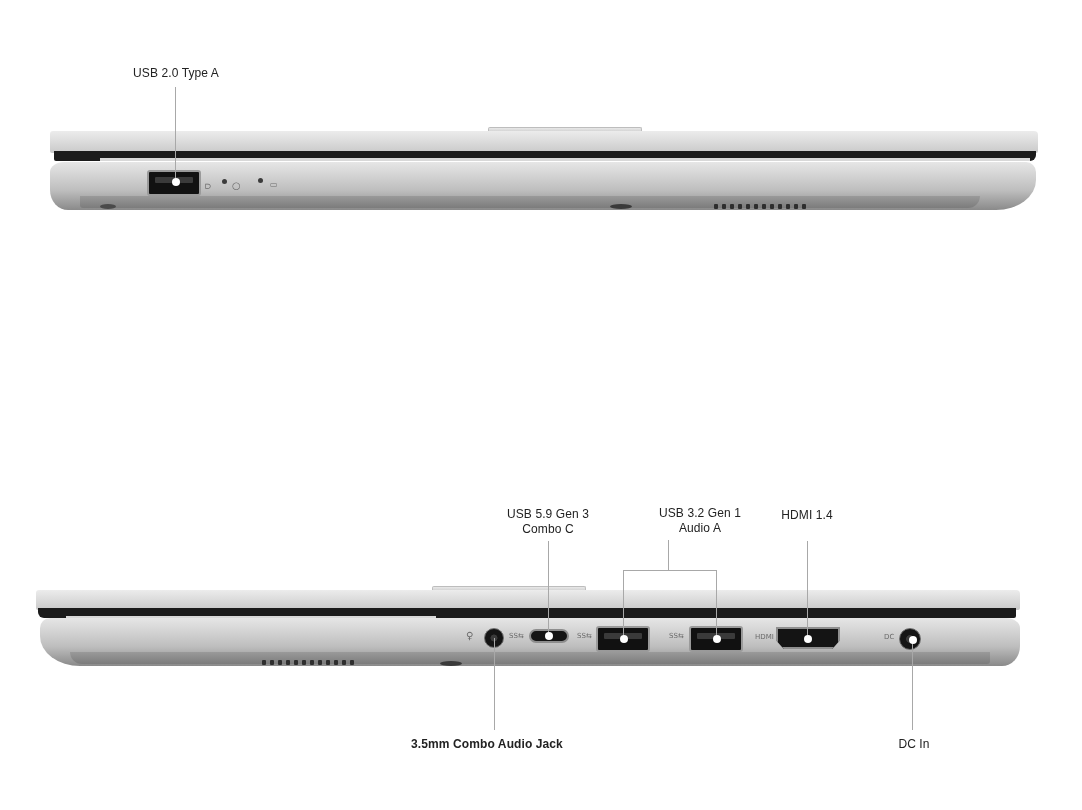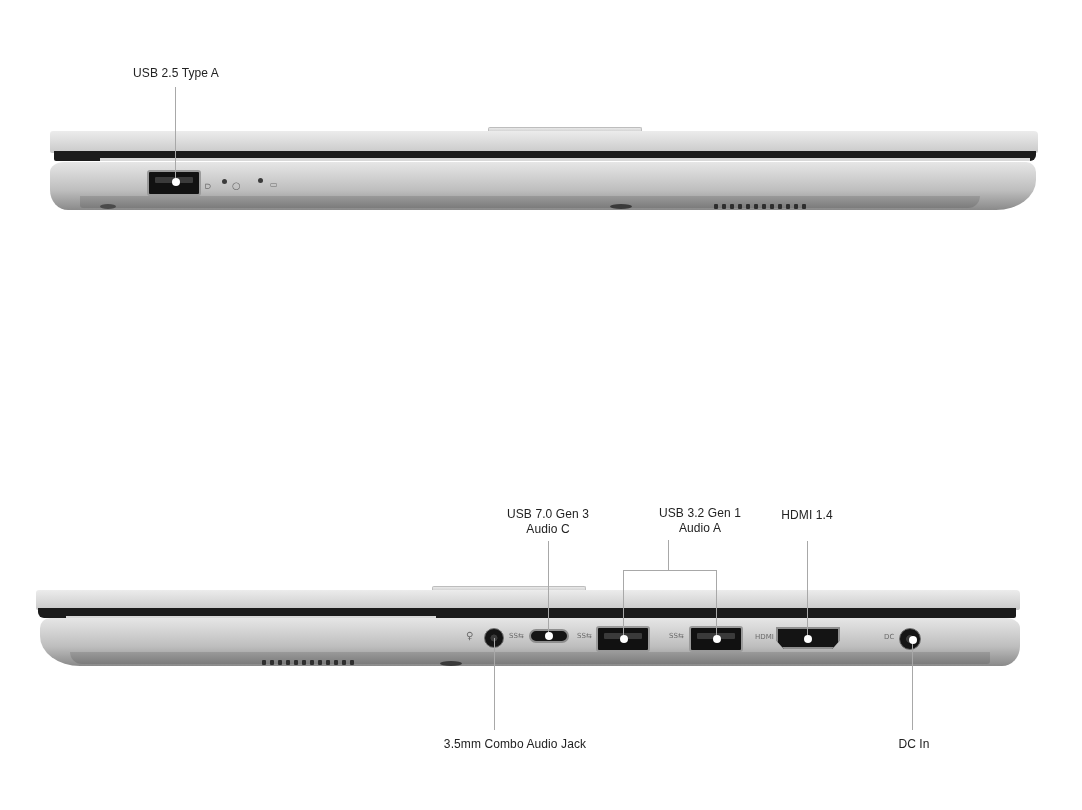--- a/index.html
+++ b/index.html
@@ -155,21 +155,21 @@
         <span></span>
     </div>
 
     <div class="usb-a" style="left:147px; top:170px;"></div>
     <div class="port-glyph" style="left:205px; top:180px; font-size:10px;">⫐</div>
     <div class="led-dot" style="left:222px; top:179px;"></div>
     <div class="port-glyph" style="left:232px; top:180px; font-size:10px;">○</div>
     <div class="led-dot" style="left:258px; top:178px;"></div>
     <div class="port-glyph" style="left:270px; top:180px; font-size:8px;">▭</div>
 
-    <div class="callout-label" style="left:131px; top:66px; width:90px;">USB 2.5 Type A</div>
+    <div class="callout-label" style="left:131px; top:66px; width:90px;">USB 2.0 Type A</div>
     <div class="leader" style="left:175px; top:87px; width:1px; height:95px;"></div>
     <div class="pin" style="left:176px; top:182px;"></div>
   </div>
 
   <div>
     <div class="hinge-bump" style="left:432px; top:586px; width:152px;"></div>
     <div class="lid" style="left:36px; top:590px; width:984px; height:20px;"></div>
     <div class="lid-bezel" style="left:38px; top:608px; width:978px; height:10px; border-radius:0 0 2px 6px;"></div>
     <div class="rubber-foot" style="left:66px; top:616px; width:370px;"></div>
 
@@ -203,42 +203,42 @@
     <div class="port-glyph" style="left:669px; top:632px;">SS⇆</div>
     <div class="usb-a" style="left:689px; top:626px;"></div>
 
     <div class="port-glyph" style="left:755px; top:633px;">HDMI</div>
     <div class="hdmi" style="left:776px; top:627px;"></div>
 
     <div class="port-glyph" style="left:884px; top:633px;">DC</div>
     <div class="round-jack" style="left:899px; top:628px; width:22px; height:22px;"></div>
 
     <div class="callout-label" style="left:496px; top:507px; width:104px;">
-      <div>USB 7.0 Gen 3</div>
-      <div>Audio C</div>
+      <div>USB 5.9 Gen 3</div>
+      <div>Combo C</div>
     </div>
     <div class="leader" style="left:548px; top:541px; width:1px; height:94px;"></div>
     <div class="pin" style="left:549px; top:636px;"></div>
 
     <div class="callout-label" style="left:648px; top:506px; width:104px;">
       <div>USB 3.2 Gen 1</div>
       <div>Audio A</div>
     </div>
     <div class="leader" style="left:668px; top:540px; width:1px; height:30px;"></div>
     <div class="leader" style="left:623px; top:570px; width:93px; height:1px;"></div>
     <div class="leader" style="left:623px; top:570px; width:1px; height:68px;"></div>
     <div class="leader" style="left:716px; top:570px; width:1px; height:68px;"></div>
     <div class="pin" style="left:624px; top:639px;"></div>
     <div class="pin" style="left:717px; top:639px;"></div>
 
     <div class="callout-label" style="left:770px; top:508px; width:74px;">HDMI 1.4</div>
     <div class="leader" style="left:807px; top:541px; width:1px; height:97px;"></div>
     <div class="pin" style="left:808px; top:639px;"></div>
 
     <div class="leader" style="left:494px; top:638px; width:1px; height:92px;"></div>
-    <div class="callout-label" style="left:432px; top:737px; width:166px;">3.5mm Combo Audio Jack</div>
+    <div class="callout-label" style="left:404px; top:737px; width:166px;font-weight:bold;">3.5mm Combo Audio Jack</div>
 
     <div class="leader" style="left:912px; top:640px; width:1px; height:90px;"></div>
     <div class="pin" style="left:913px; top:640px;"></div>
     <div class="callout-label" style="left:892px; top:737px; width:44px;">DC In</div>
   </div>
 
 </div>
 
 </body></html>

